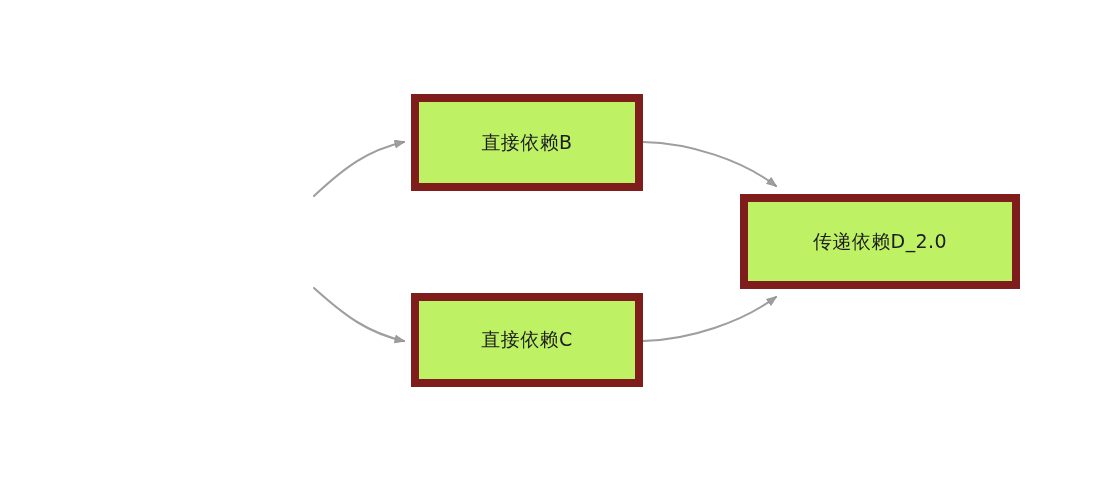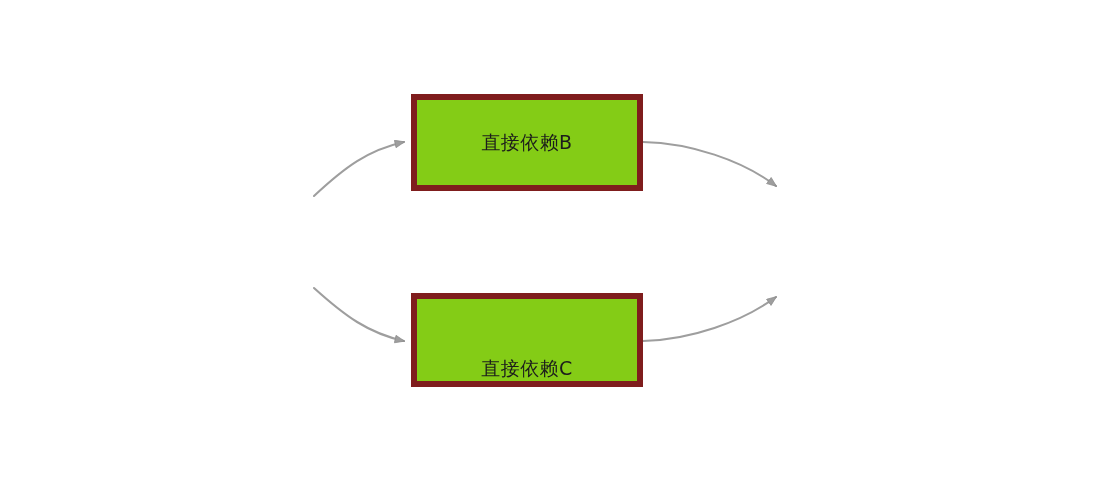--- a/index.html
+++ b/index.html
@@ -22,22 +22,22 @@
     position: absolute;
     left: 0;
     top: 0;
     width: 1115px;
     height: 484px;
     pointer-events: none;
   }
   .node {
     position: absolute;
     box-sizing: border-box;
-    background: #84cc16;
-    border: 6px solid #7f1d1d;
+    background: #bef264;
+    border: 8px solid #7f1d1d;
     display: flex;
     align-items: center;
     justify-content: center;
     border-radius: 0;
   }
   .node-label {
     font-family: "DejaVu Sans", "Liberation Sans", sans-serif;
     font-size: 19px;
     line-height: 1.25;
     color: #1c1c1c;
@@ -74,18 +74,21 @@
     <g>
       <path d="M 643,341 C 690,340 742,322 776,297" fill="none" stroke="#9e9e9e" stroke-width="2.1" stroke-linecap="round" marker-end="url(#arrow-right)"></path>
     </g>
   </svg>
 
 
   <div class="node" style="left:411px; top:94px; width:232px; height:97px;">
     <span class="node-label">直接依赖B</span>
   </div>
 
-  <div class="node" style="left:411px; top:293px; width:232px; height:94px;align-items:flex-end;">
+  <div class="node" style="left:411px; top:293px; width:232px; height:94px;">
     <span class="node-label">直接依赖C</span>
   </div>
 
+  <div class="node" style="left:740px; top:194px; width:280px; height:95px;">
+    <span class="node-label">传递依赖D_2.0</span>
+  </div>
 
 </div>
 
 </body></html>

